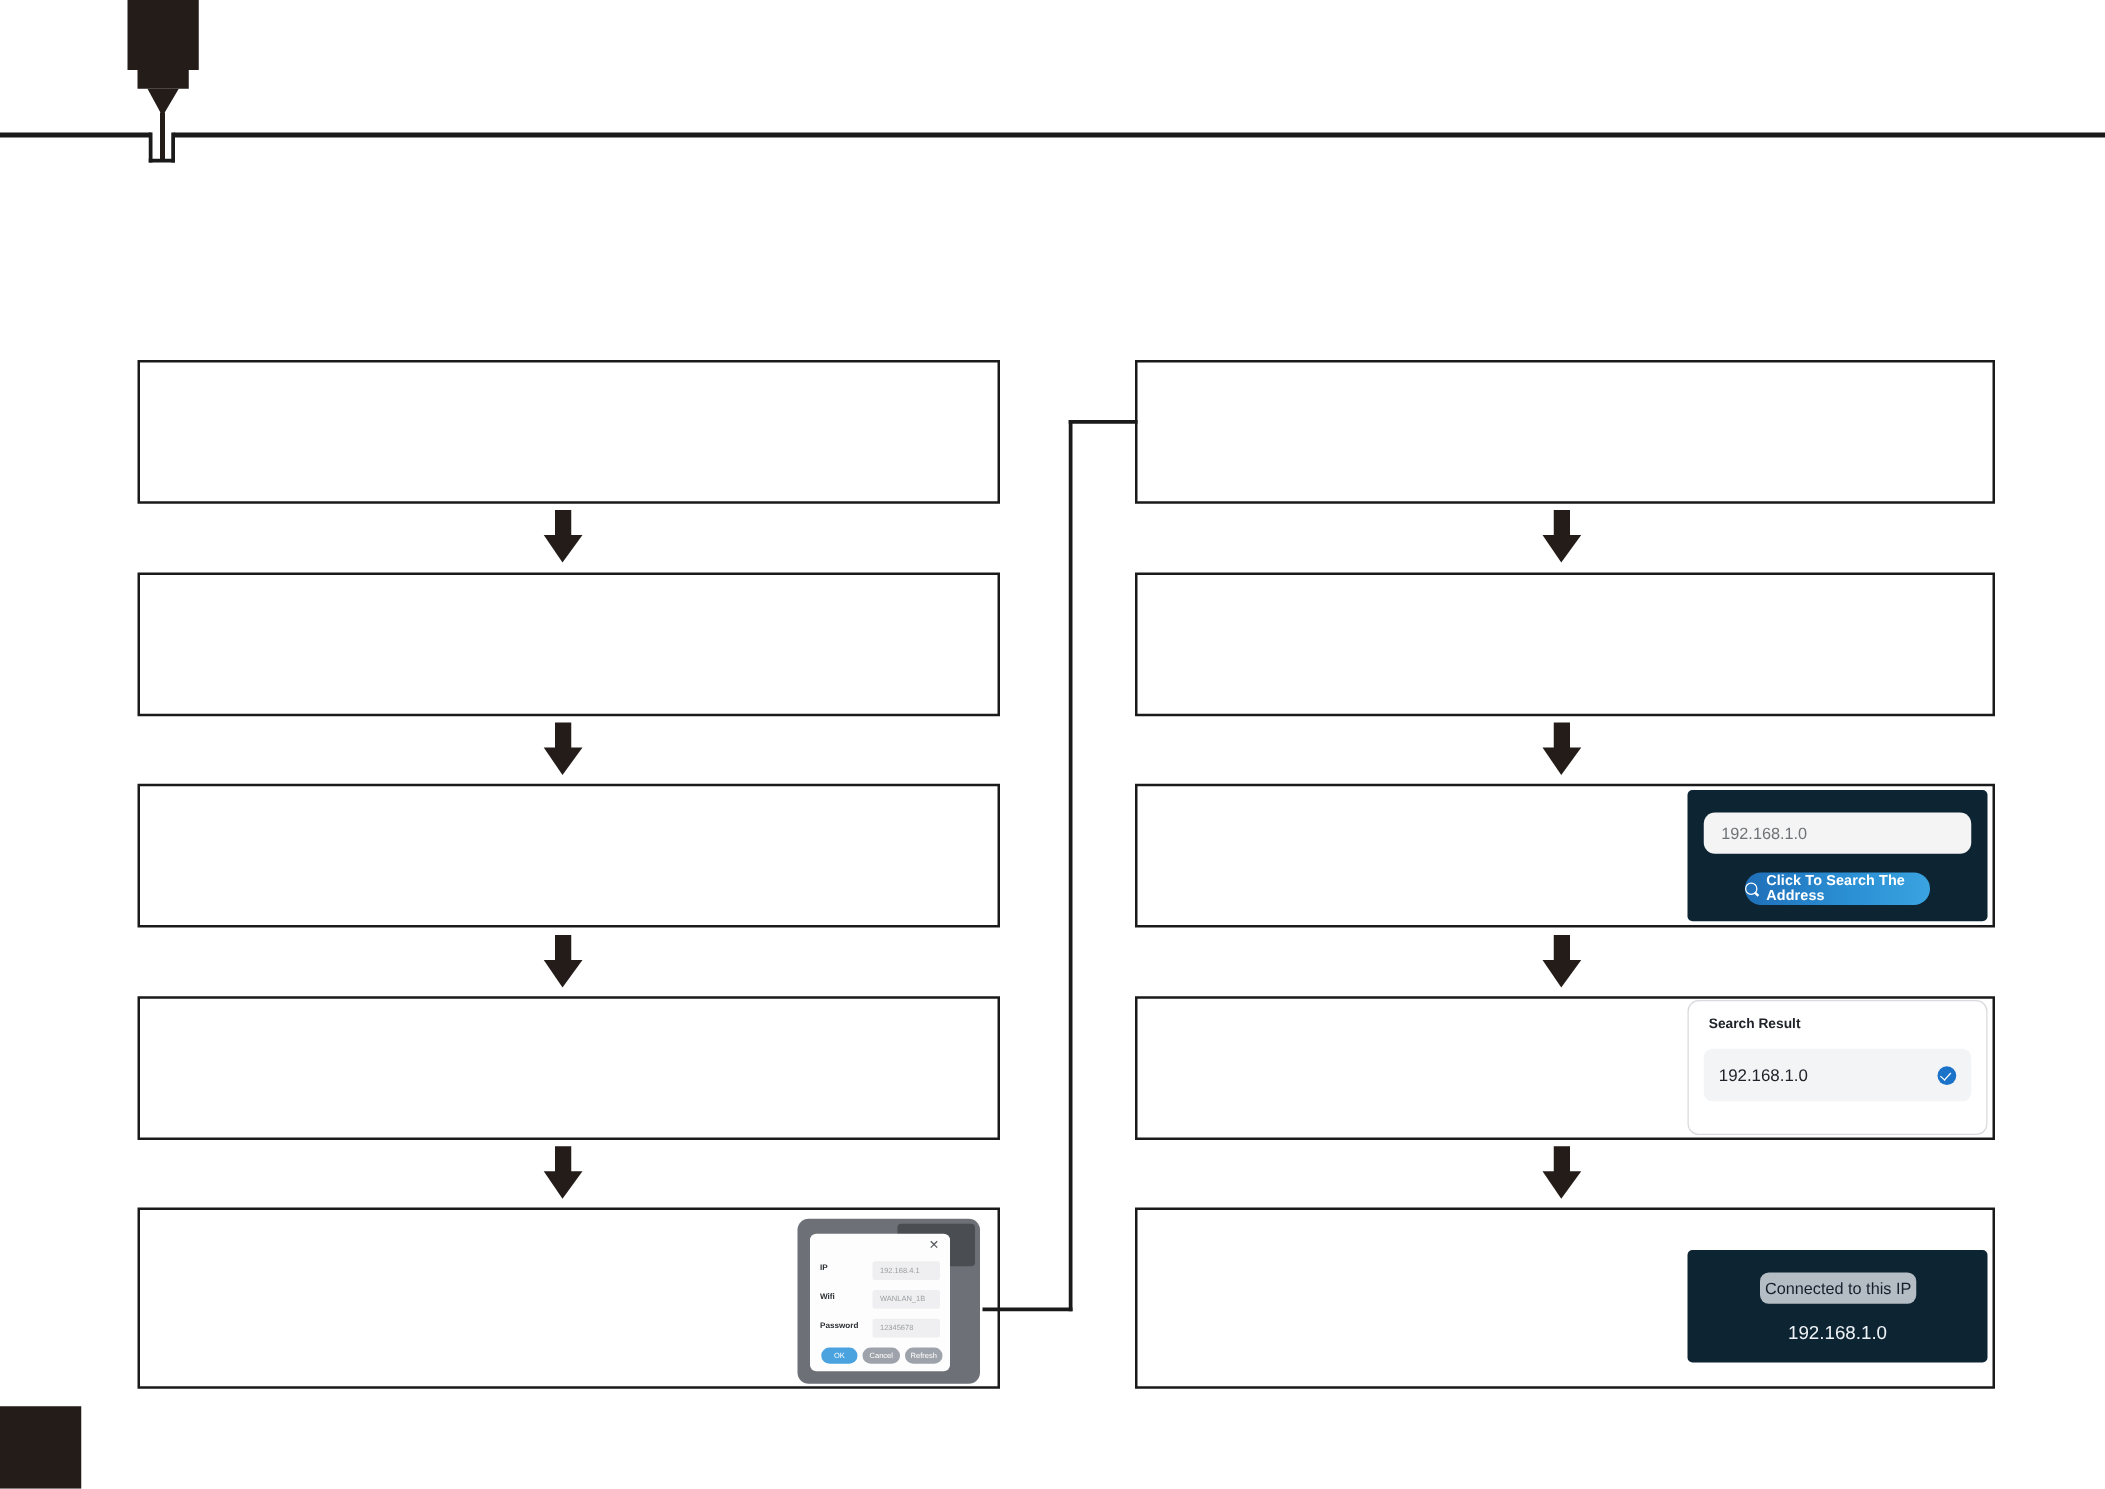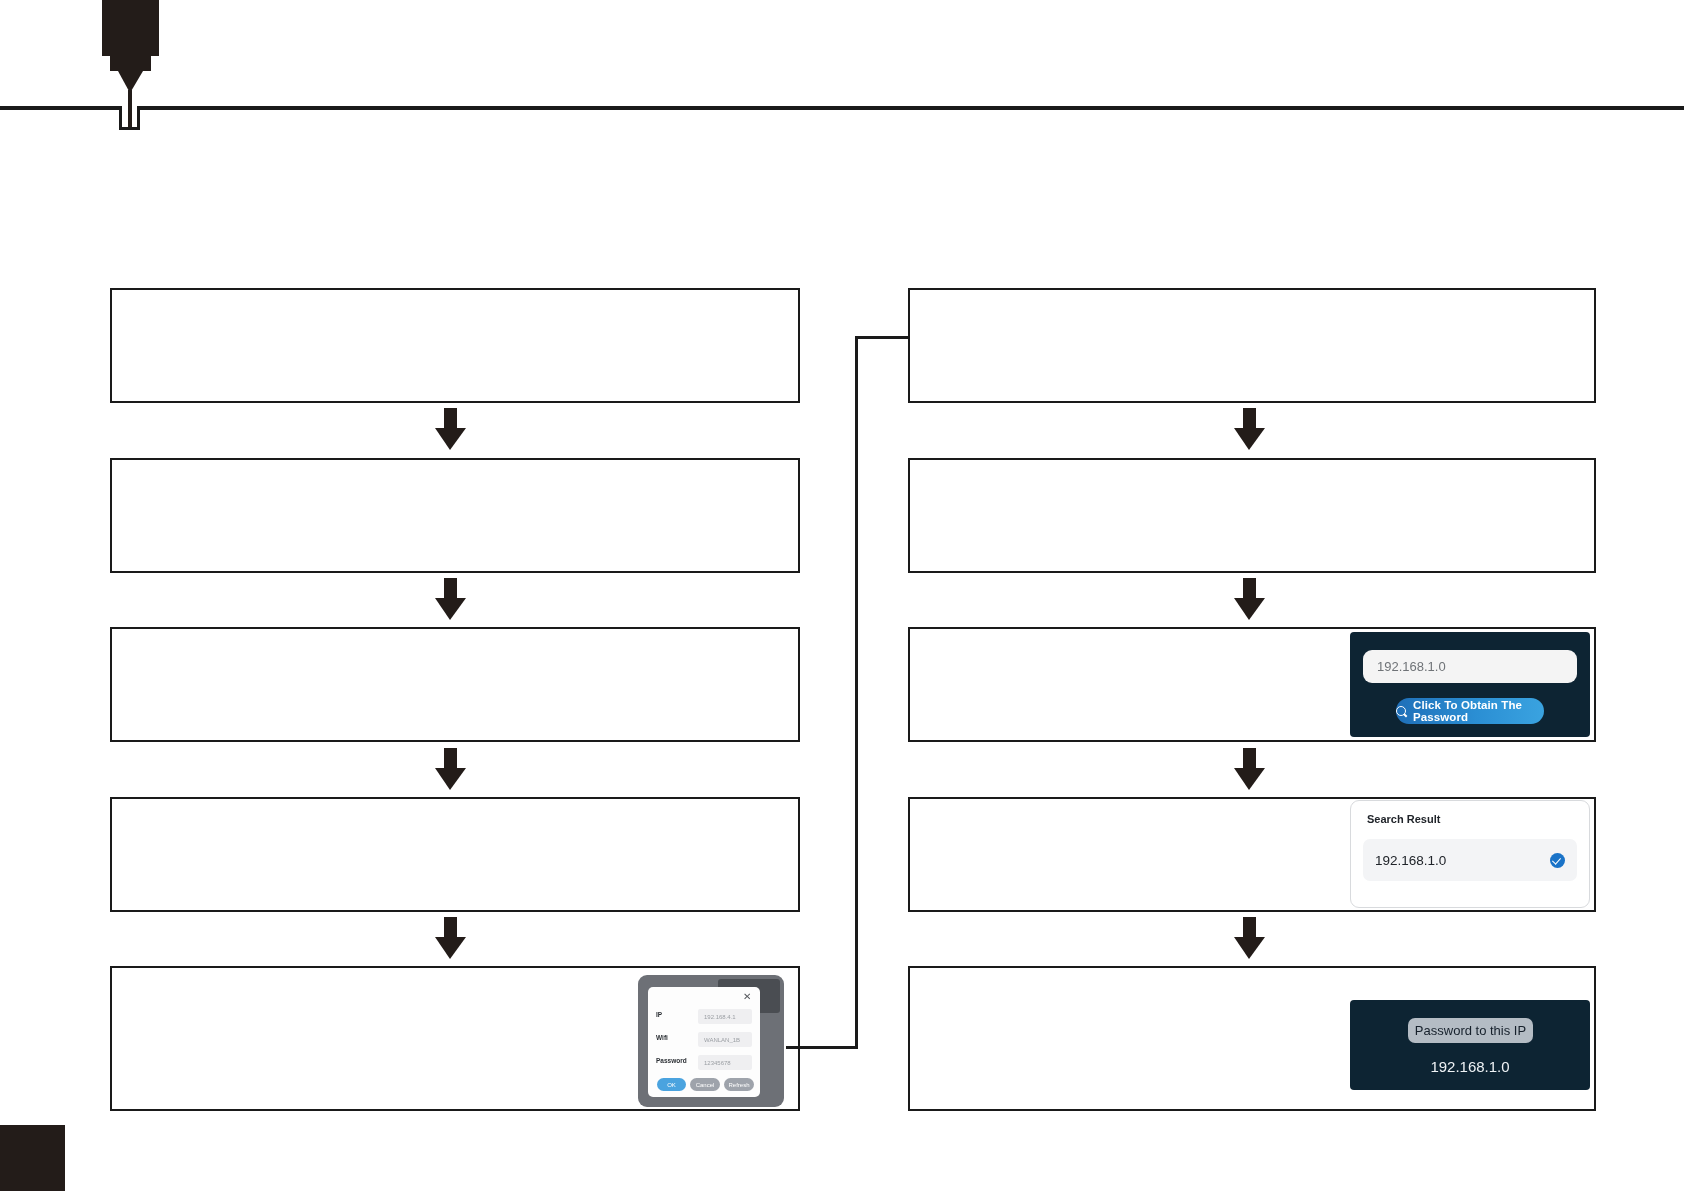--- a/index.html
+++ b/index.html
@@ -375,35 +375,35 @@
 
     <div class="conn" style="left:855px; top:336px; width:3px; height:713px;"></div>
 
     <div class="conn" style="left:855px; top:336px; width:55px; height:3px;"></div>
   </div>
 
   <div class="panel" style="left:1350px; top:632px; width:240px; height:105px;">
     <div class="ip-input" style="left:13px; top:18px; width:214px; height:33px;">192.168.1.0</div>
     <div class="obtain-btn" style="left:46px; top:66px; width:148px; height:26px;">
       <span class="mag"></span>
-      <span>Click To Obtain The Password</span>
+      <span>Click To Search The Address</span>
     </div>
   </div>
 
   <div class="card" style="left:1350px; top:800px; width:240px; height:108px;">
     <div class="card-title">Search Result</div>
     <div class="card-row">
       <span class="ipv">192.168.1.0</span>
       <span class="check"></span>
     </div>
   </div>
 
   <div class="panel" style="left:1350px; top:1000px; width:240px; height:90px;">
     <div class="chip" style="left:58px; top:18px; width:125px; height:25px;">
-      <span>Password to this IP</span>
+      <span>Connected to this IP</span>
     </div>
     <div class="big-ip" style="top:58px;">192.168.1.0</div>
   </div>
 
   <div class="tablet" style="left:638px; top:975px; width:146px; height:132px;">
     <div class="tablet-screenstrip"></div>
     <div class="dlg" style="left:10px; top:12px; width:112px; height:110px;">
       <div class="dlg-x">✕</div>
 
       <div class="frow" style="top:22px;">

